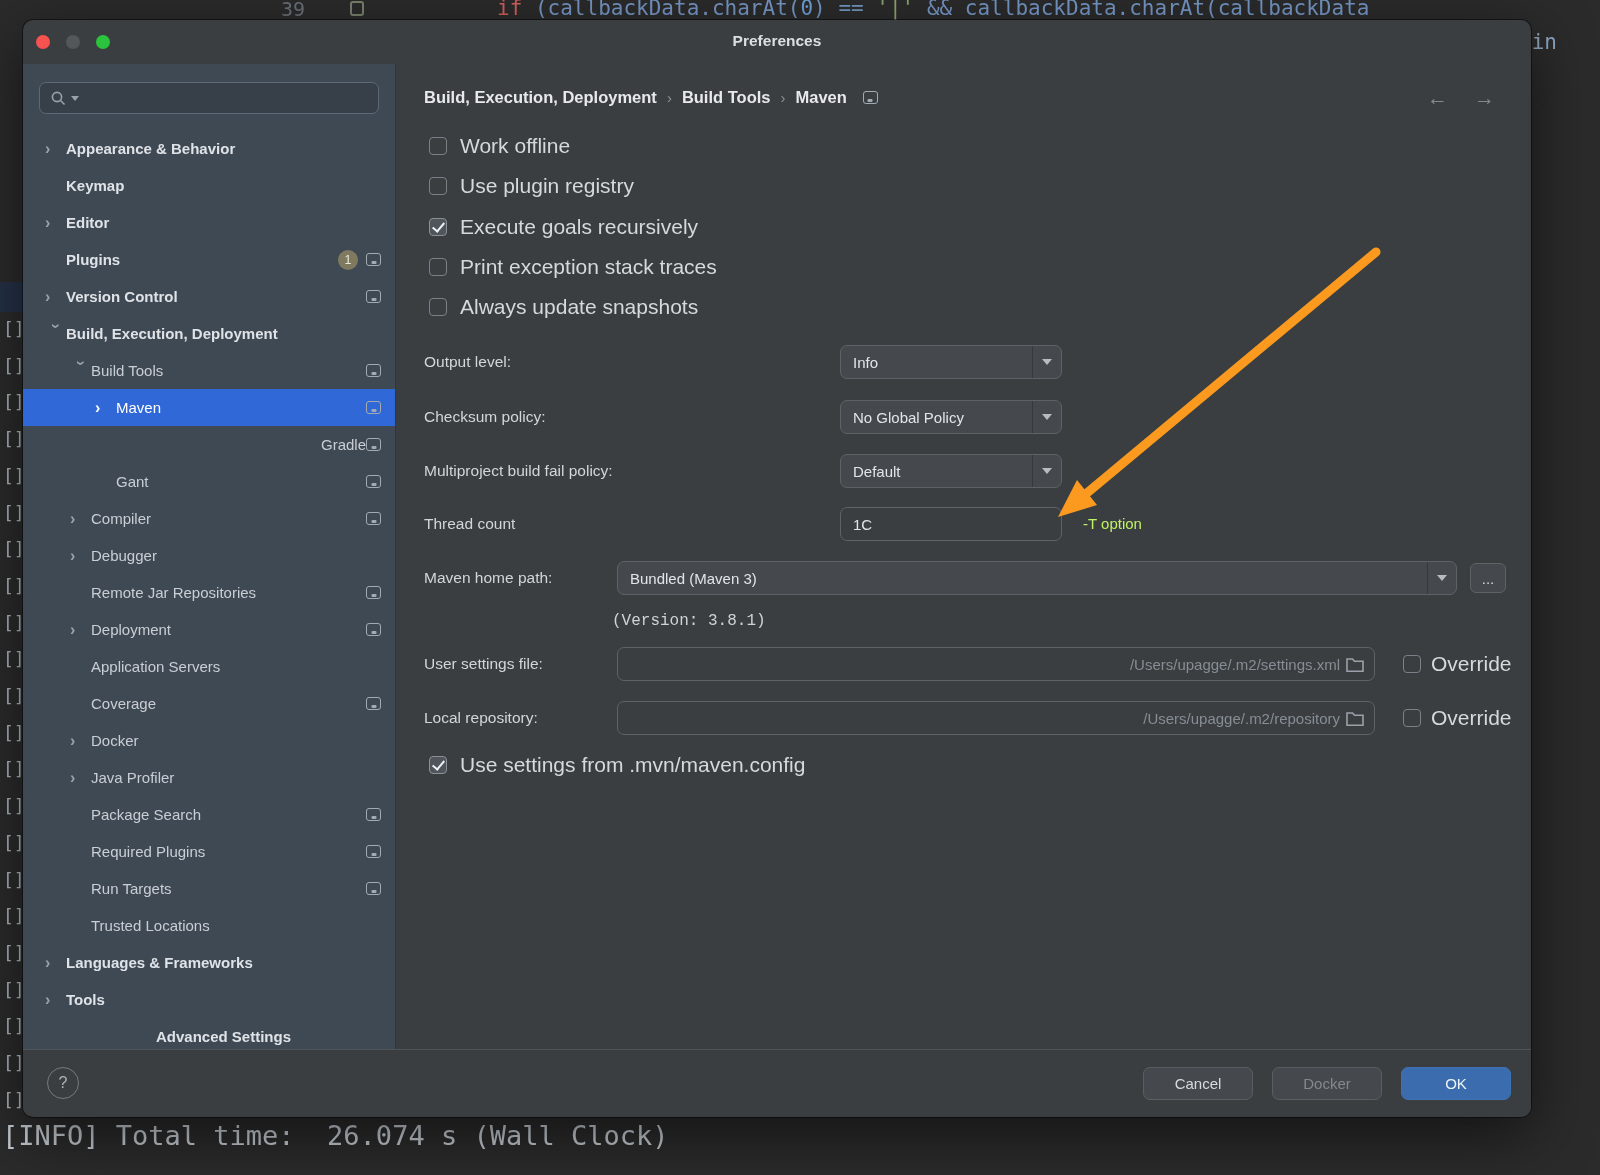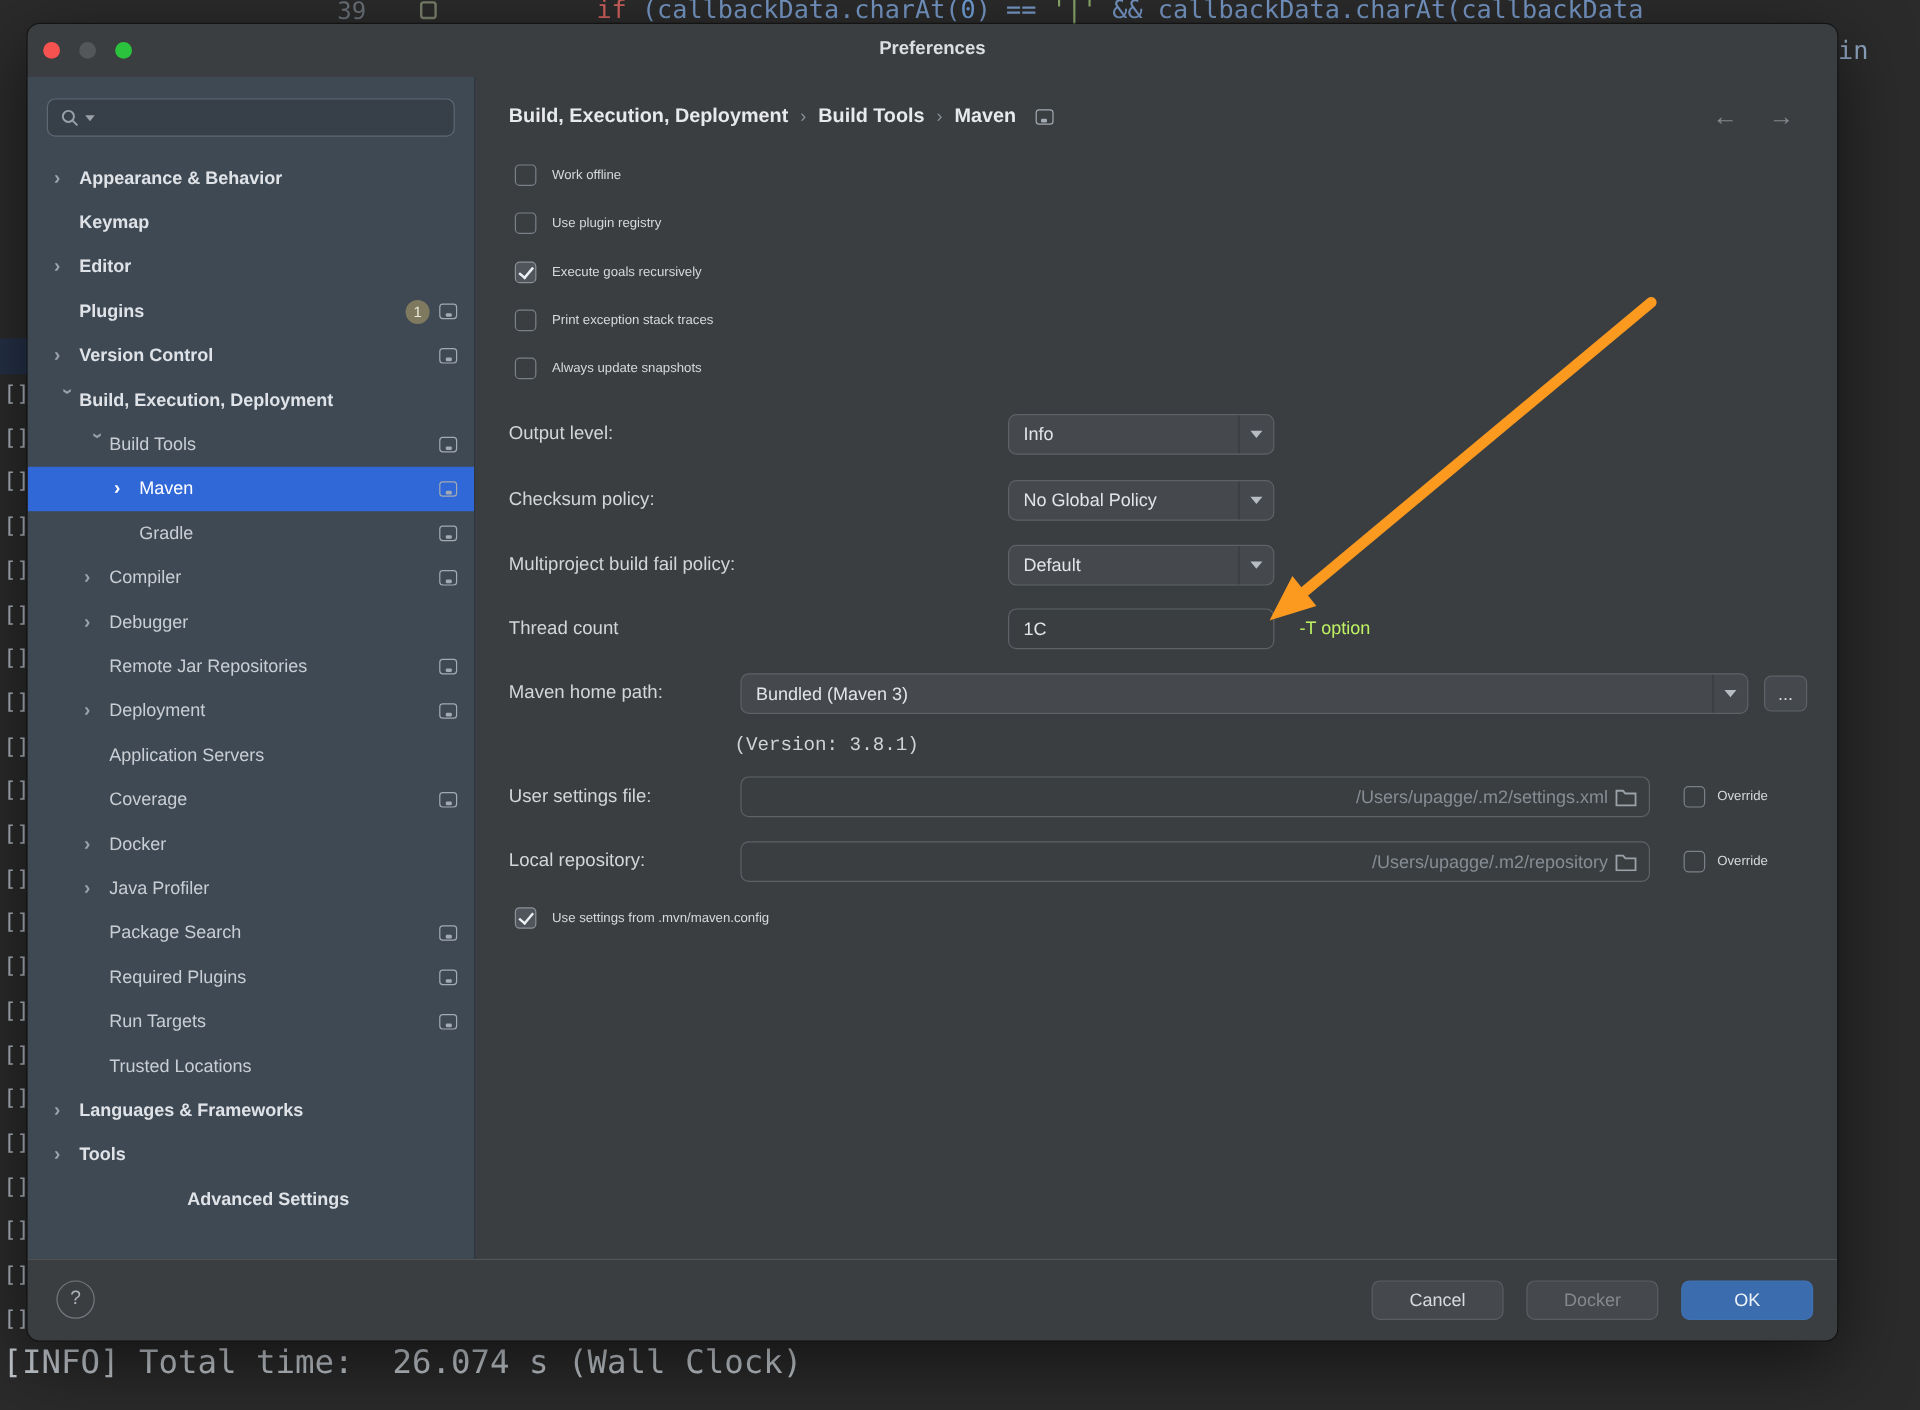--- a/index.html
+++ b/index.html
@@ -52,21 +52,21 @@
   .panel{position:relative;flex:1 1 auto;}
   .breadcrumb{position:absolute;top:24px;left:28px;display:flex;align-items:center;gap:10px;font-size:16.5px;}
   .bc{font-weight:700;color:#e7e9eb;} .bcsep{color:#8b9299;font-size:15px;}
   .nav{position:absolute;top:22px;right:36px;display:flex;gap:26px;font-size:21px;color:#84898e;}
 
   .cbrow{position:absolute;left:33px;display:flex;align-items:center;gap:13px;height:26px;}
   .cb{width:18px;height:18px;border:1.5px solid #7a8087;border-radius:4px;box-sizing:border-box;position:relative;flex:0 0 auto;}
   .cb.checked{background:#4f555b;border-color:#8b9197;}
   .cb.checked::after{content:"";position:absolute;left:5px;top:1px;width:5px;height:10px;
     border-right:2px solid #eef1f4;border-bottom:2px solid #eef1f4;transform:rotate(40deg);}
-  .cblabel{font-size:11px;color:#d6d9dc;}
+  .cblabel{font-size:21px;color:#d6d9dc;}
 
   .frow{position:absolute;left:0;right:0;height:34px;}
   .flabel{position:absolute;left:28px;top:0;line-height:34px;font-size:15.5px;color:#d3d6d9;}
   .combo{height:34px;background:#45494d;border:1px solid #5d6266;border-radius:7px;display:flex;align-items:center;
     padding-left:12px;color:#e2e5e8;font-size:15px;box-sizing:border-box;}
   .combo-val{flex:1 1 auto;overflow:hidden;white-space:nowrap;}
   .combo-arrow{width:28px;align-self:stretch;display:flex;align-items:center;justify-content:center;border-left:1px solid rgba(0,0,0,.22);flex:0 0 auto;}
   .combo-arrow::after{content:"";border-left:5px solid transparent;border-right:5px solid transparent;border-top:6px solid #b6bcc2;}
   .ctrl-select{position:absolute;left:444px;top:0;width:222px;}
   .tfield{position:absolute;left:444px;top:0;width:222px;height:34px;border:1px solid #5d6266;border-radius:7px;
@@ -194,23 +194,30 @@
                 <span class="shared-icon"></span>
               </span>
             </div>
             <div class="trow selected" style="padding-left: 72px;">
               <span class="chev">›</span>
               <span class="tlabel">Maven</span>
               <span class="tright">
                 <span class="shared-icon"></span>
               </span>
             </div>
+            <div class="trow" style="padding-left: 28px; text-align: right;">
+              <span class="chev"></span>
+              <span class="tlabel">Gradle</span>
+              <span class="tright">
+                <span class="shared-icon"></span>
+              </span>
+            </div>
             <div class="trow" style="padding-left: 72px;">
               <span class="chev"></span>
-              <span class="tlabel">Gradle</span>
+              <span class="tlabel">Gant</span>
               <span class="tright">
                 <span class="shared-icon"></span>
               </span>
             </div>
             <div class="trow" style="padding-left: 47px;">
               <span class="chev">›</span>
               <span class="tlabel">Compiler</span>
               <span class="tright">
                 <span class="shared-icon"></span>
               </span>

